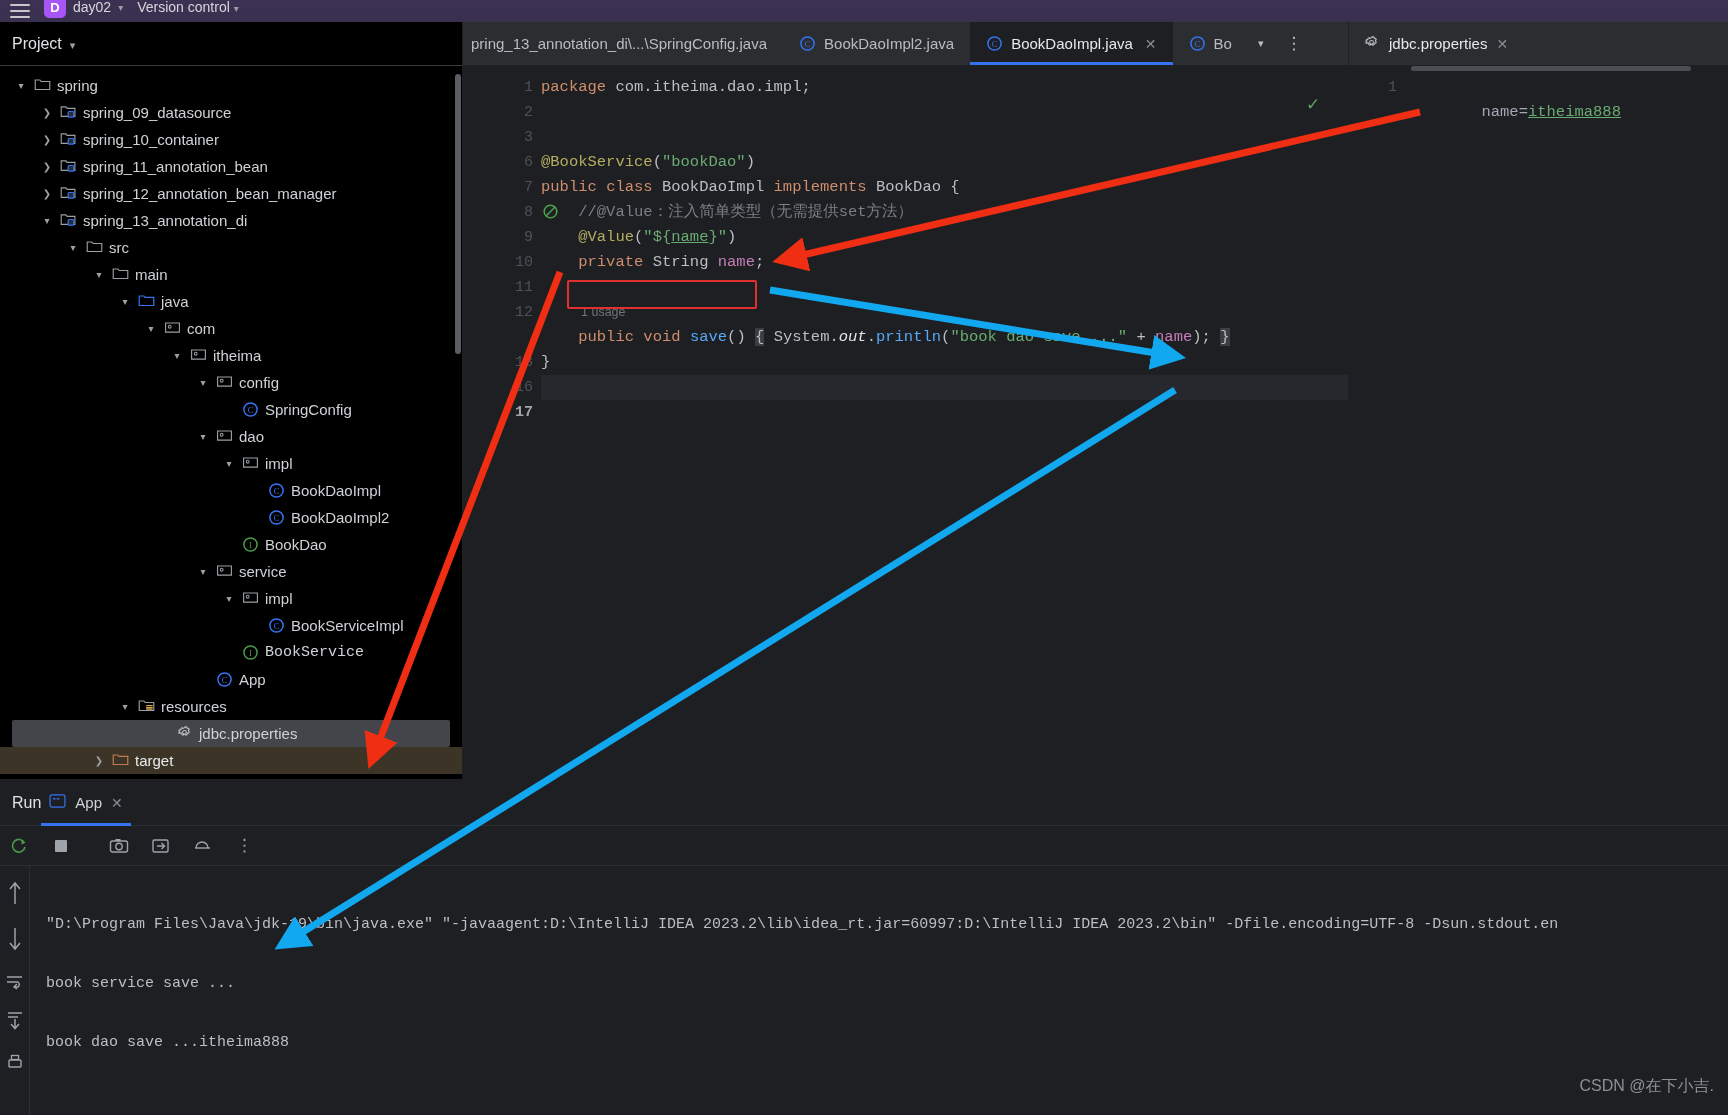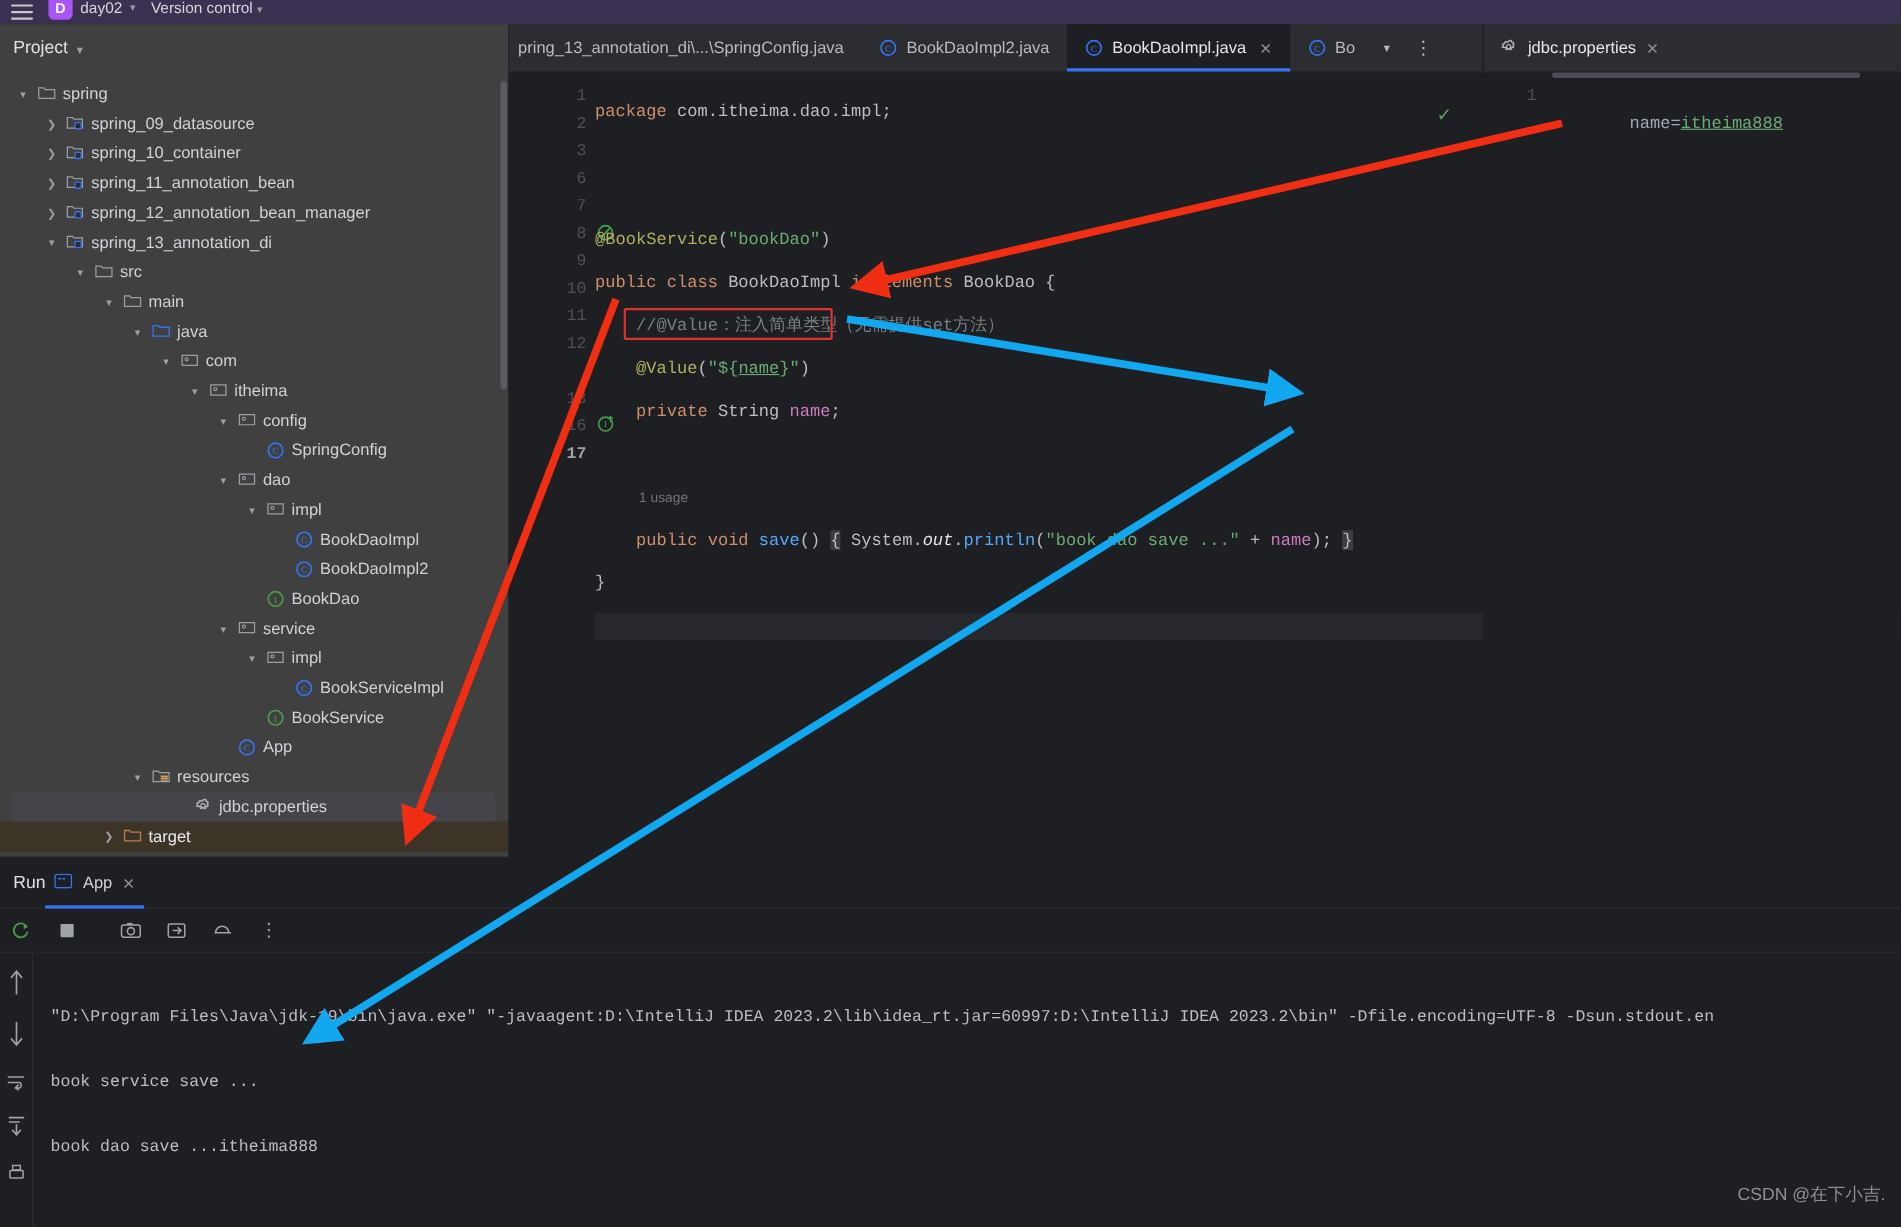--- a/index.html
+++ b/index.html
@@ -29,21 +29,21 @@
     width: 22px; height: 22px; border-radius: 5px;
     background: #a855f7; color: #fff; font-size: 13px; font-weight: bold;
     display: flex; align-items: center; justify-content: center;
   }
   .chev-sm { color: #9a9aa2; font-size: 10px; }
   .vcs-label { font-size: 14px; color: #d7d7db; margin-top: -8px; }
 
   
   .project-panel {
     position: absolute; top: 22px; left: 0; width: 463px; height: 757px;
-    background: #404040;
+    background: #000000;
     border-right: 1px solid #1f2023;
   }
   .project-header {
     height: 44px; display: flex; align-items: center; gap: 8px;
     padding-left: 12px; border-bottom: 1px solid #393b40;
   }
   .project-header .ttl { font-size: 16px; color: #dfe1e5; }
   .project-header .cv { color: #9da0a8; font-size: 11px; margin-top: 3px; }
 
   .tree { position: relative; padding-top: 6px; font-size: 15px; color: #cfd2d6; }
@@ -102,21 +102,21 @@
     color: #4e5157; text-align: right; padding-right: 8px; line-height: 25px;
     position: relative;
   }
   .gline .mark { position: absolute; right: -18px; top: 3px; }
   .gline.cur { color: #a0a3a8; font-weight: bold; }
   .code {
     flex: 1; position: relative; padding-top: 9px;
     font-family: "Liberation Mono", monospace; font-size: 15.5px;
     color: #bcbec4; overflow: hidden;
   }
-  .cl { height: 25px; line-height: 25px; white-space: pre; position: relative; margin-top: 14px; }
+  .cl { height: 25px; line-height: 25px; white-space: pre; position: relative; }
   .cl.caret-line { background: #26282e; }
   .kw { color: #cf8e6d; }
   .anno { color: #b3ae60; }
   .str { color: #6aab73; }
   .fld { color: #c77dbb; }
   .mth { color: #56a8f5; }
   .cmt { color: #7a7e85; }
   .par { color: #bcbec4; }
   .ital { font-style: italic; color: #e5e5e5; }
   .fold {
@@ -448,21 +448,21 @@
           <span class="lbl" style="color: rgb(207, 210, 214);">BookServiceImpl</span>
         </div>
         <div class="row" style="padding-left: 222px;">
           <span class="twisty none">❯</span>
           <span class="ic">
             <svg width="17" height="17" viewBox="0 0 17 17">
               <circle cx="8.5" cy="8.5" r="6.6" fill="none" stroke="#4a9a4a" stroke-width="1.5"></circle>
               <text x="8.5" y="12" font-size="8.5" fill="#4a9a4a" text-anchor="middle" font-family="Liberation Serif, serif">I</text>
             </svg>
           </span>
-          <span class="lbl" style="color: rgb(207, 210, 214);">BookService</span>
+          <span class="lbl" style="color: rgb(207, 210, 214); font-family: Liberation Mono, monospace;">BookService</span>
         </div>
         <div class="row" style="padding-left: 196px;">
           <span class="twisty none">❯</span>
           <span class="ic">
             <svg width="17" height="17" viewBox="0 0 17 17">
               <circle cx="8.5" cy="8.5" r="6.6" fill="none" stroke="#3573f0" stroke-width="1.5"></circle>
               <text x="8.5" y="12" font-size="8.5" fill="#3573f0" text-anchor="middle" font-family="Liberation Serif, serif">C</text>
             </svg>
           </span>
           <span class="lbl" style="color: rgb(207, 210, 214);">App</span>

